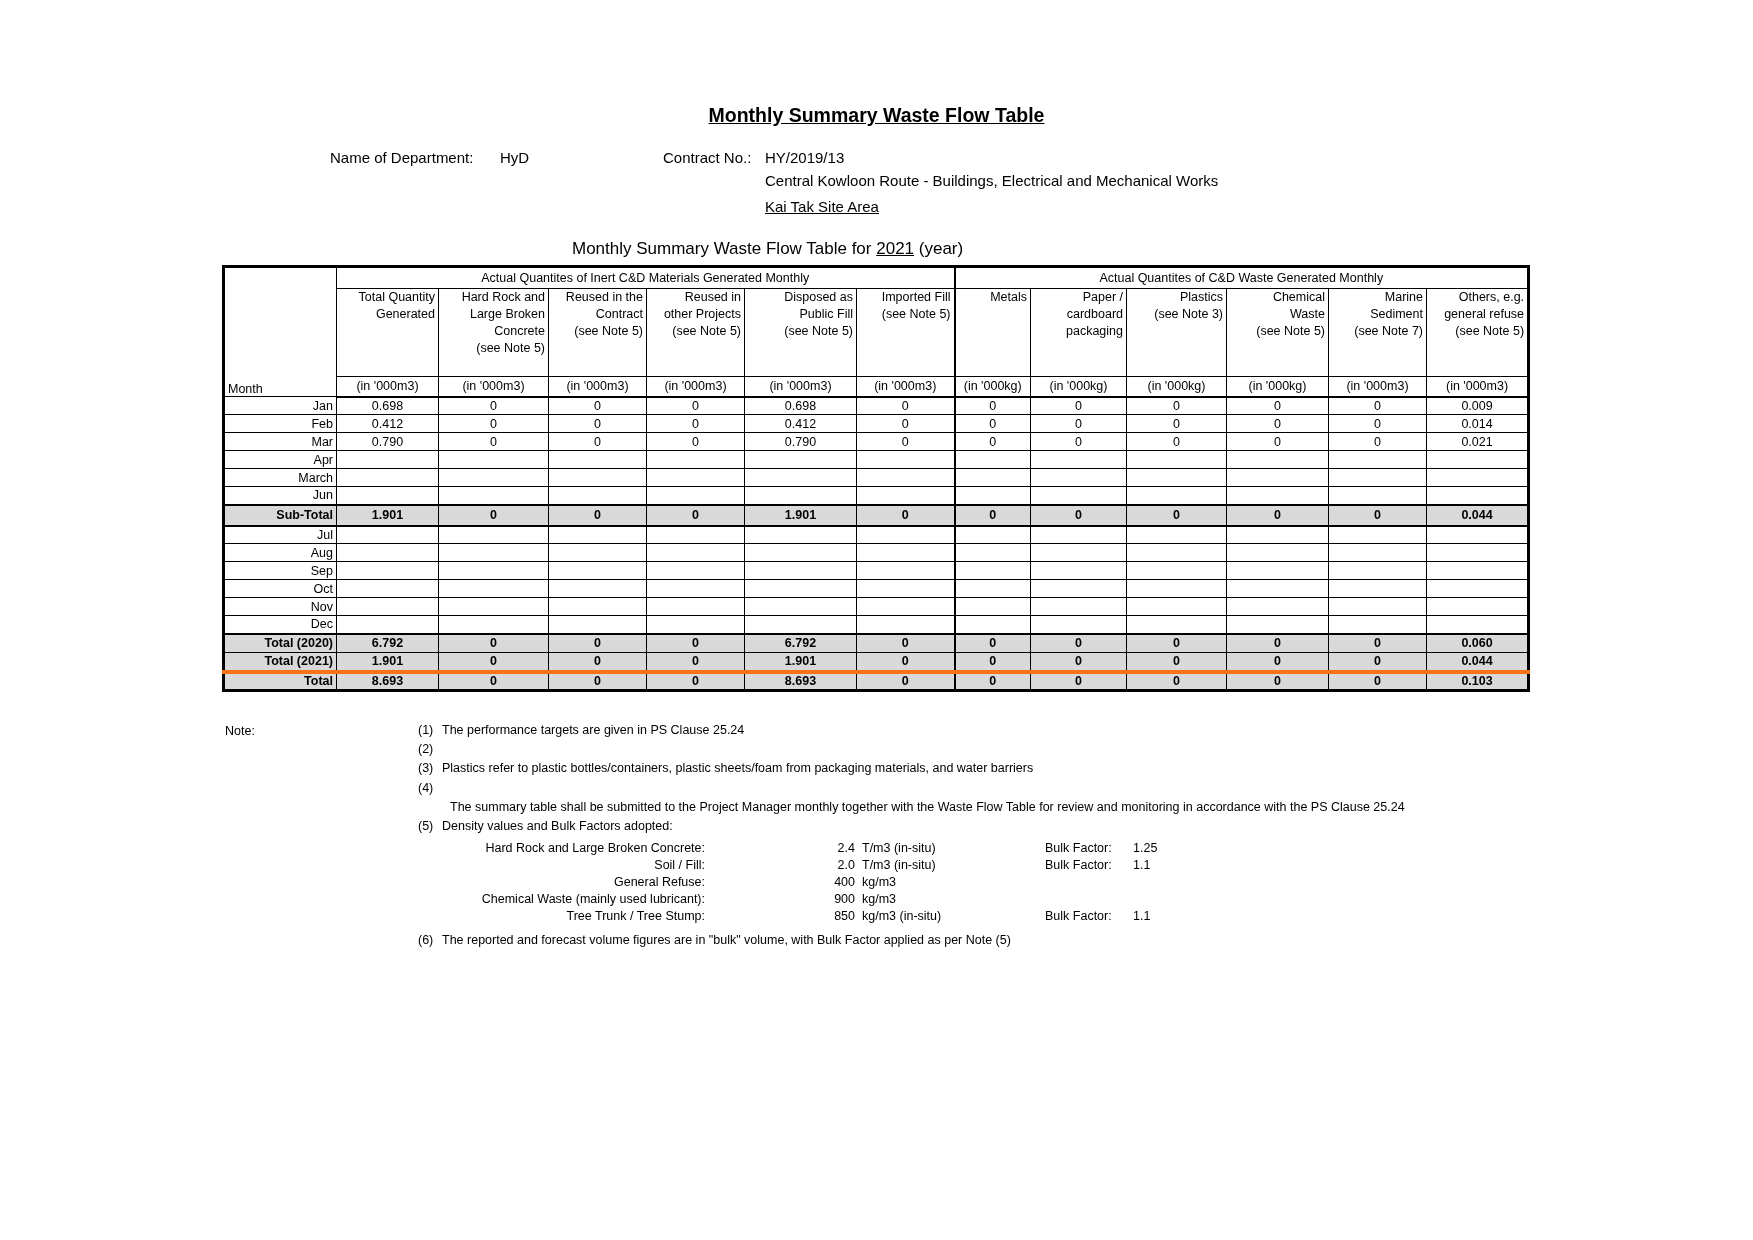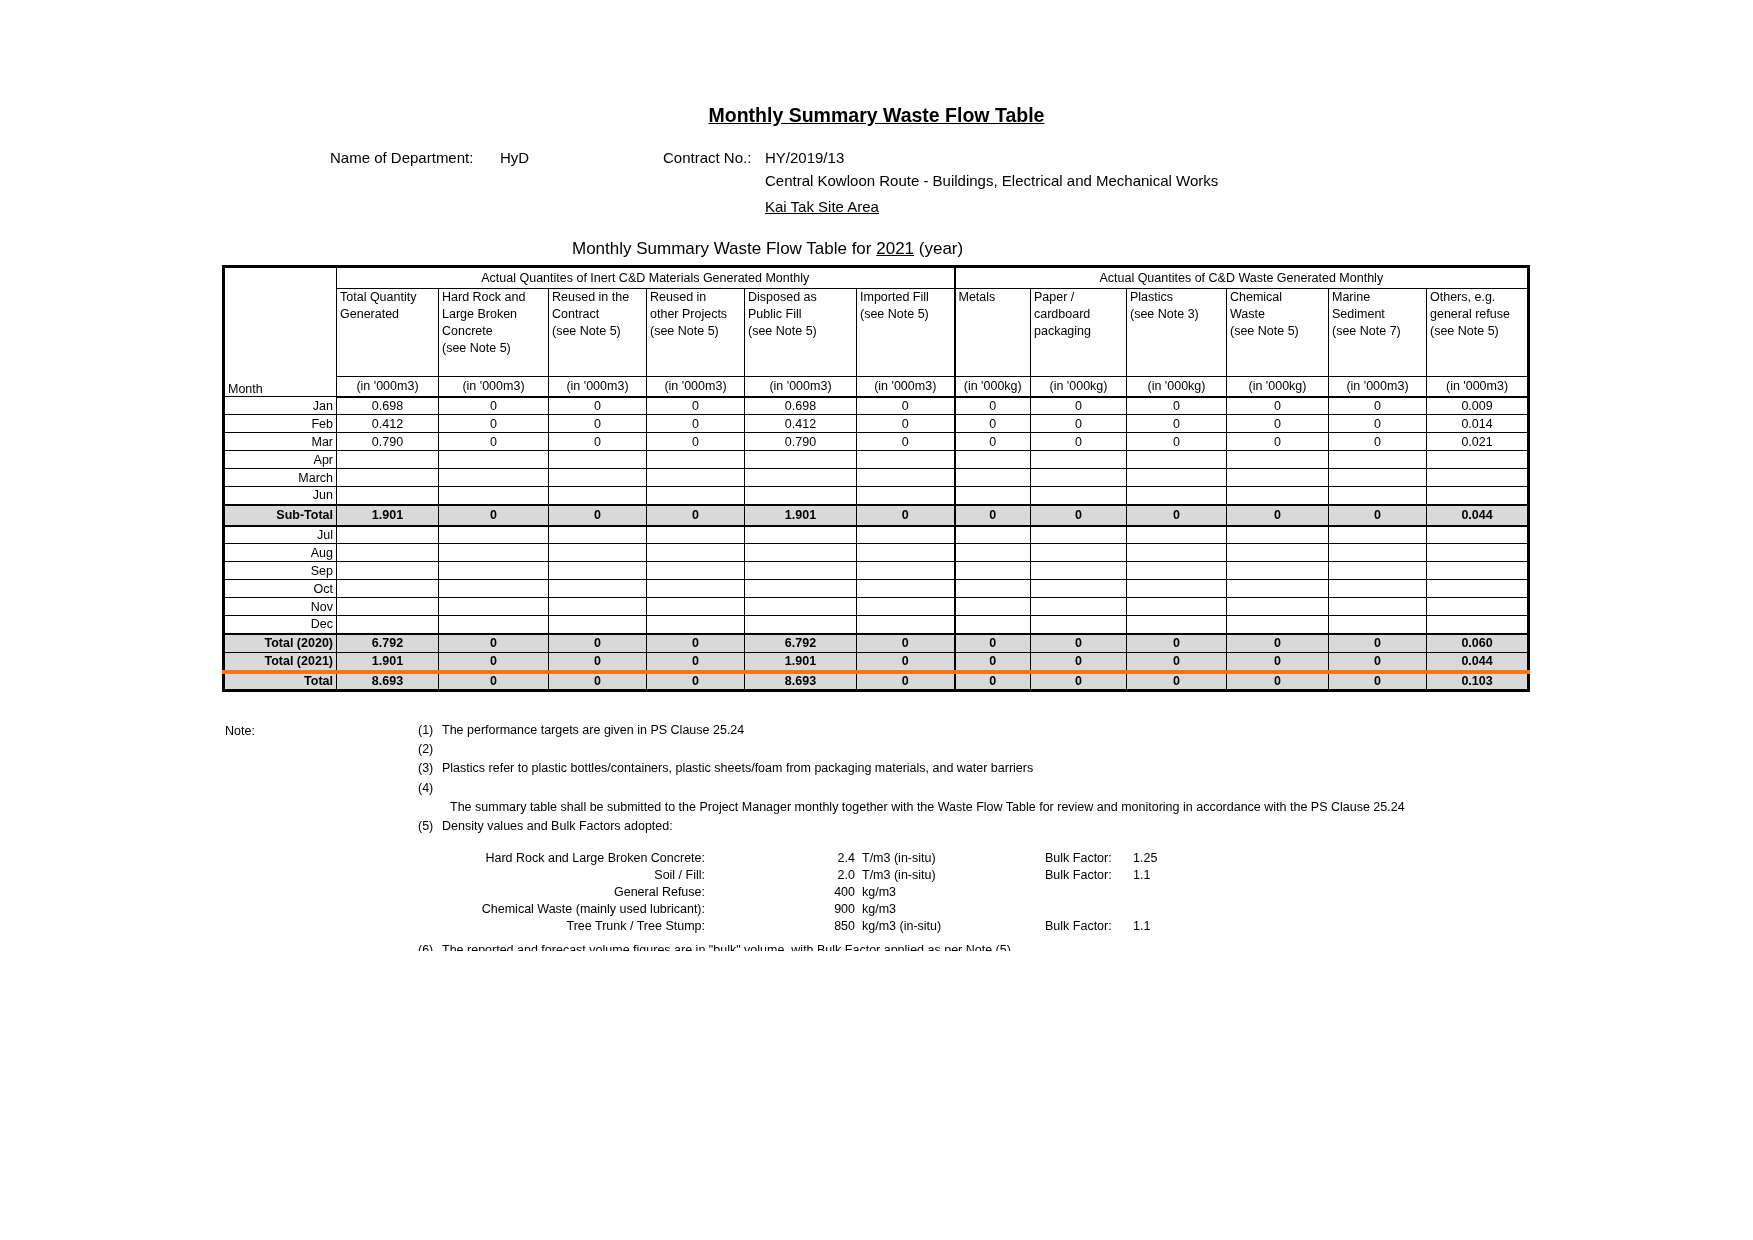--- a/index.html
+++ b/index.html
@@ -22,21 +22,21 @@
 
   
   table.wft{position:absolute;left:222px;top:265px;width:1305px;
             border-collapse:collapse;table-layout:fixed;
             border:3px solid #000;font-size:12.5px;}
   table.wft td{border:1px solid #000;padding:0 3px;overflow:hidden;}
   tr.gh-row{height:22px;}
   tr.ch-row{height:88px;}
   tr.u-row{height:20px;}
   td.ghead{text-align:center;}
-  td.chead{text-align:left;vertical-align:top;padding-top:2px;
+  td.chead{text-align:right;vertical-align:top;padding-top:2px;
            white-space:pre-line;line-height:17px;margin-top:48px;}
   td.ucell{text-align:center;}
   td.mcol{border-right:2px solid #000;vertical-align:bottom;
           padding-bottom:3px;}
   .gsep{border-right:2px solid #000 !important;}
   tr.u-row td, td.mcol{border-bottom:2px solid #000;}
   tr.m{height:18px;}
   tr.sub{height:21px;}
   tr.tot{height:19px;}
   td.lblcell{text-align:right;padding-right:4px;border-right:2px solid #000;}
@@ -47,21 +47,21 @@
   tr.m + tr.tot td{border-top:2px solid #000;}
   tr.grand td{border-top:4px solid #f97316;}
 
   
   .notes{position:absolute;left:0;top:723px;width:1753px;font-size:12.5px;}
   .note-label{position:absolute;left:225px;top:1px;}
   .note-line{position:relative;height:19.2px;}
   .note-num{position:absolute;left:418px;}
   .note-text{position:absolute;left:442px;white-space:nowrap;}
   .note-text.ind{left:450px;}
-  .density-block{position:relative;margin-top:13px;}
+  .density-block{position:relative;margin-top:3px;}
   .density-line{position:relative;height:17px;}
   .d-label{position:absolute;left:380px;width:325px;text-align:right;white-space:nowrap;}
   .d-num{position:absolute;left:730px;width:125px;text-align:right;}
   .d-unit{position:absolute;left:862px;white-space:nowrap;}
   .d-bfl{position:absolute;left:1045px;}
   .d-bfv{position:absolute;left:1133px;}
   .after-block{position:relative;margin-top:7px;}
 </style>
 </head>
 <body>

